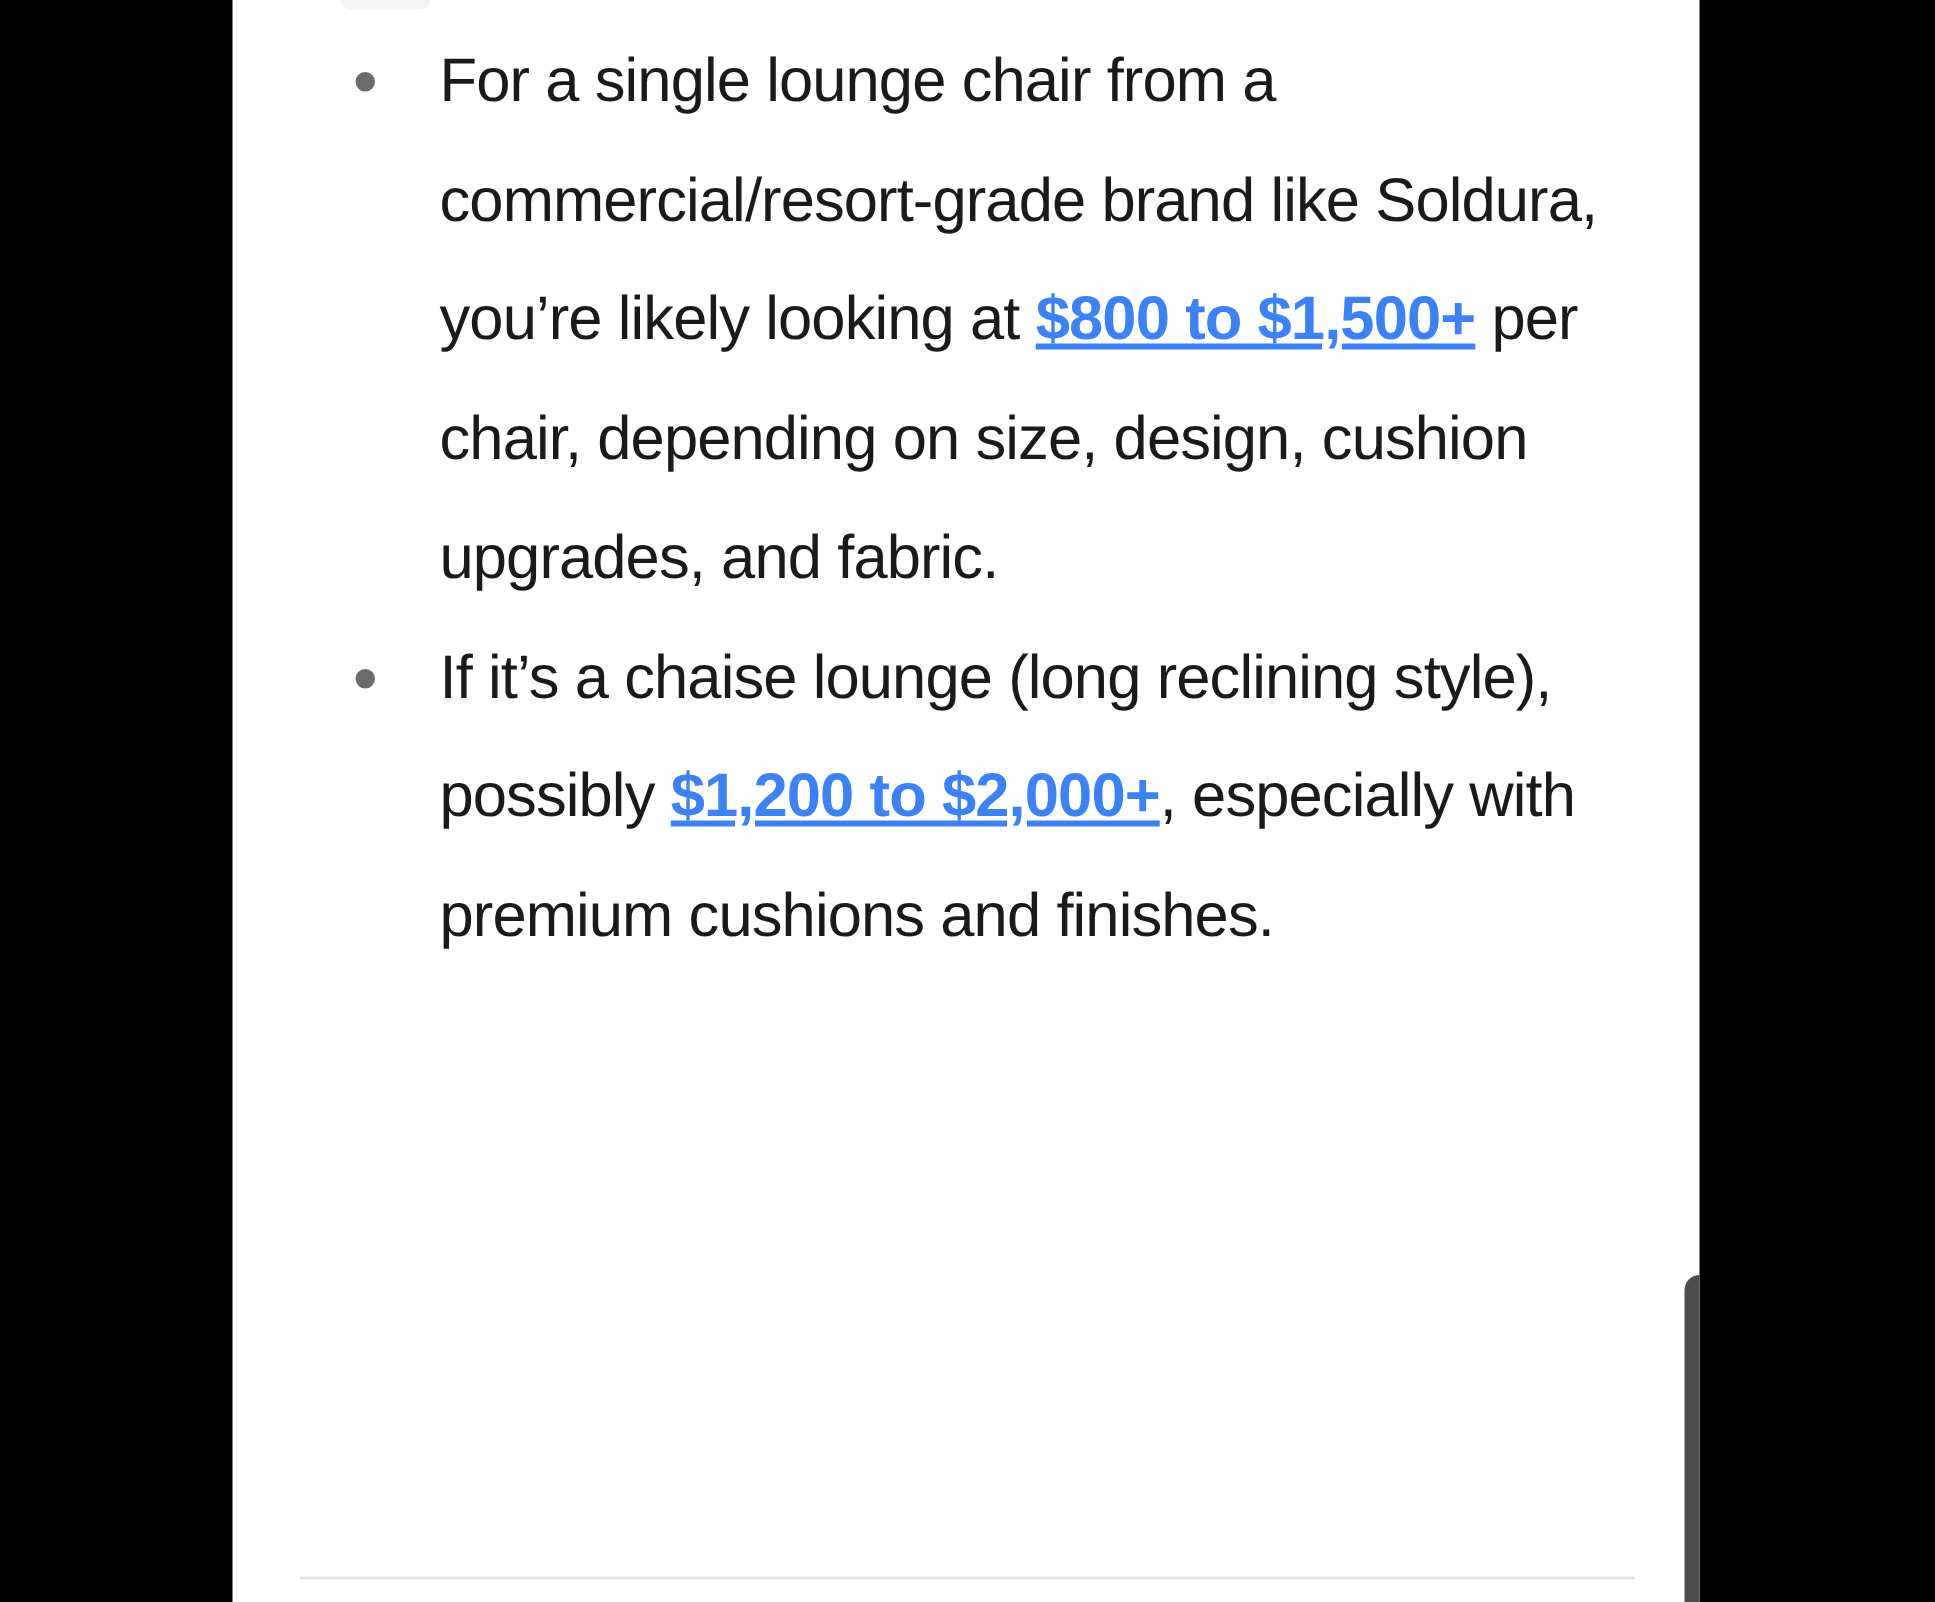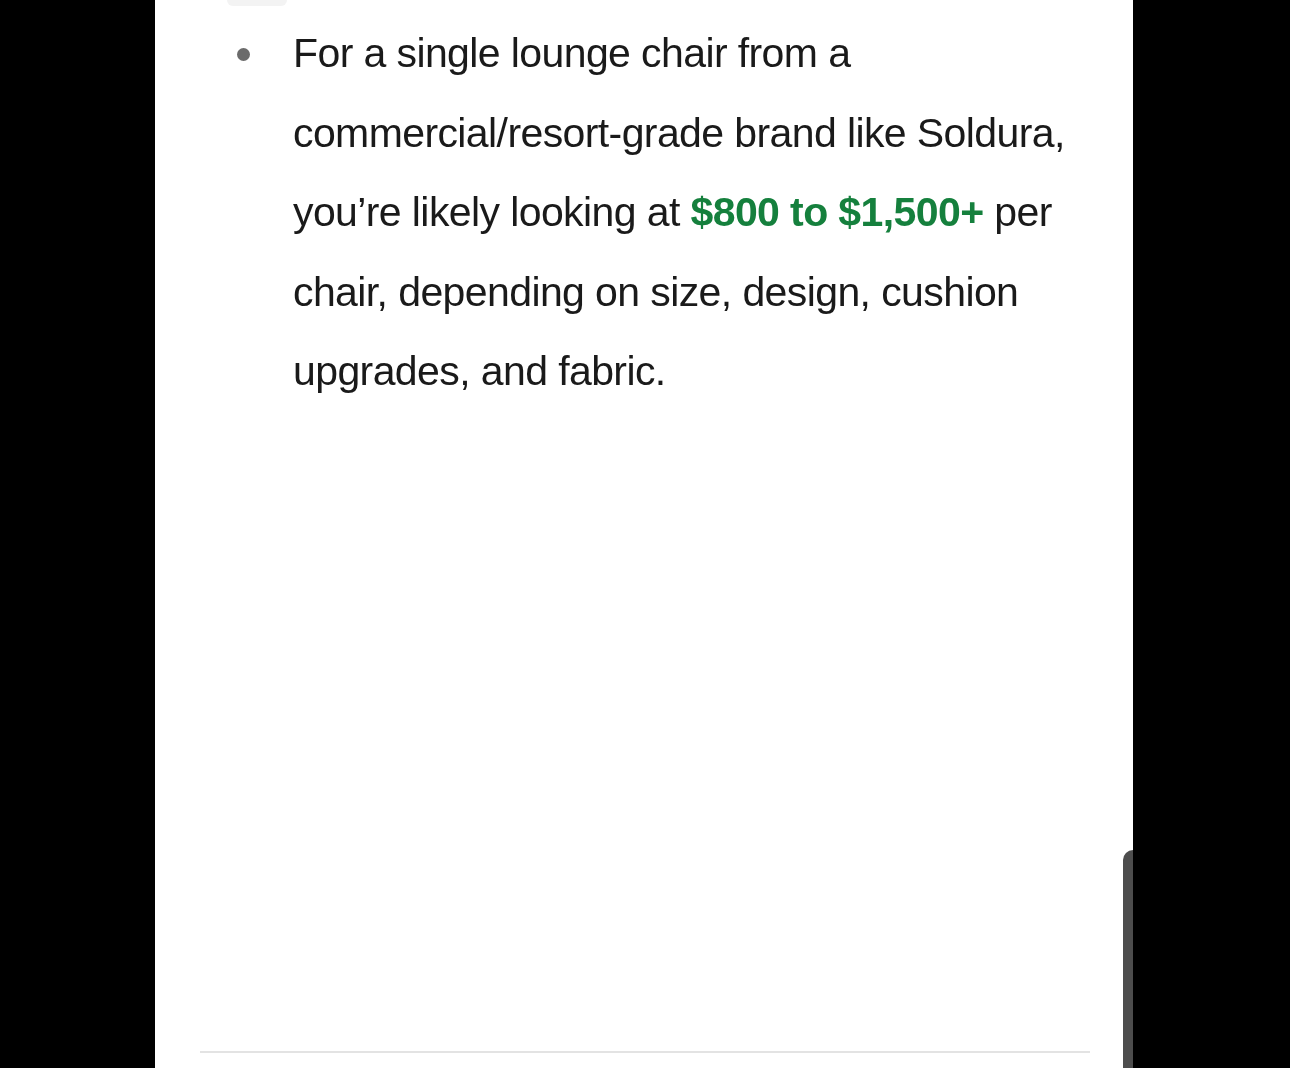--- a/index.html
+++ b/index.html
@@ -22,39 +22,43 @@
     }
     ul.bullets li {
       position: relative; padding-left: 138px; padding-right: 40px;
       font-size: 41px; line-height: 79.5px; color: #1a1a1a;
       letter-spacing: -0.6px;
     }
     ul.bullets li .dot {
       position: absolute; left: 82px; top: 34px;
       width: 13px; height: 13px; border-radius: 50%; background: #6b6b6b;
     }
-    b { font-weight: 700; color: #15803d; }
+    b { font-weight: 700; color: #3b82f6; text-decoration: underline; }
     .divider {
       position: absolute; left: 45px; top: 1051px; width: 890px; height: 2px;
       background: #e3e3e3;
     }
     .scrollbar-thumb {
       position: absolute; left: 1123px; top: 850px; width: 10px; height: 230px;
       background: #4d4d4d; border-radius: 10px 0 0 0;
     }
   </style>
 </head>
 <body>
 
 <div class="page">
   <div class="top-fade"></div>
 
   <ul class="bullets">
     <li>
       <span class="dot"></span>
       <span>For a single lounge chair from a commercial/resort-grade brand like Soldura, you’re likely looking at </span><b>$800 to $1,500+</b><span> per chair, depending on size, design, cushion upgrades, and fabric.</span>
     </li>
+    <li>
+      <span class="dot"></span>
+      <span>If it’s a chaise lounge (long reclining style), possibly </span><b>$1,200 to $2,000+</b><span>, especially with premium cushions and finishes.</span>
+    </li>
   </ul>
 
   <div class="divider"></div>
 </div>
 
 <div class="scrollbar-thumb"></div>
 
 </body></html>

